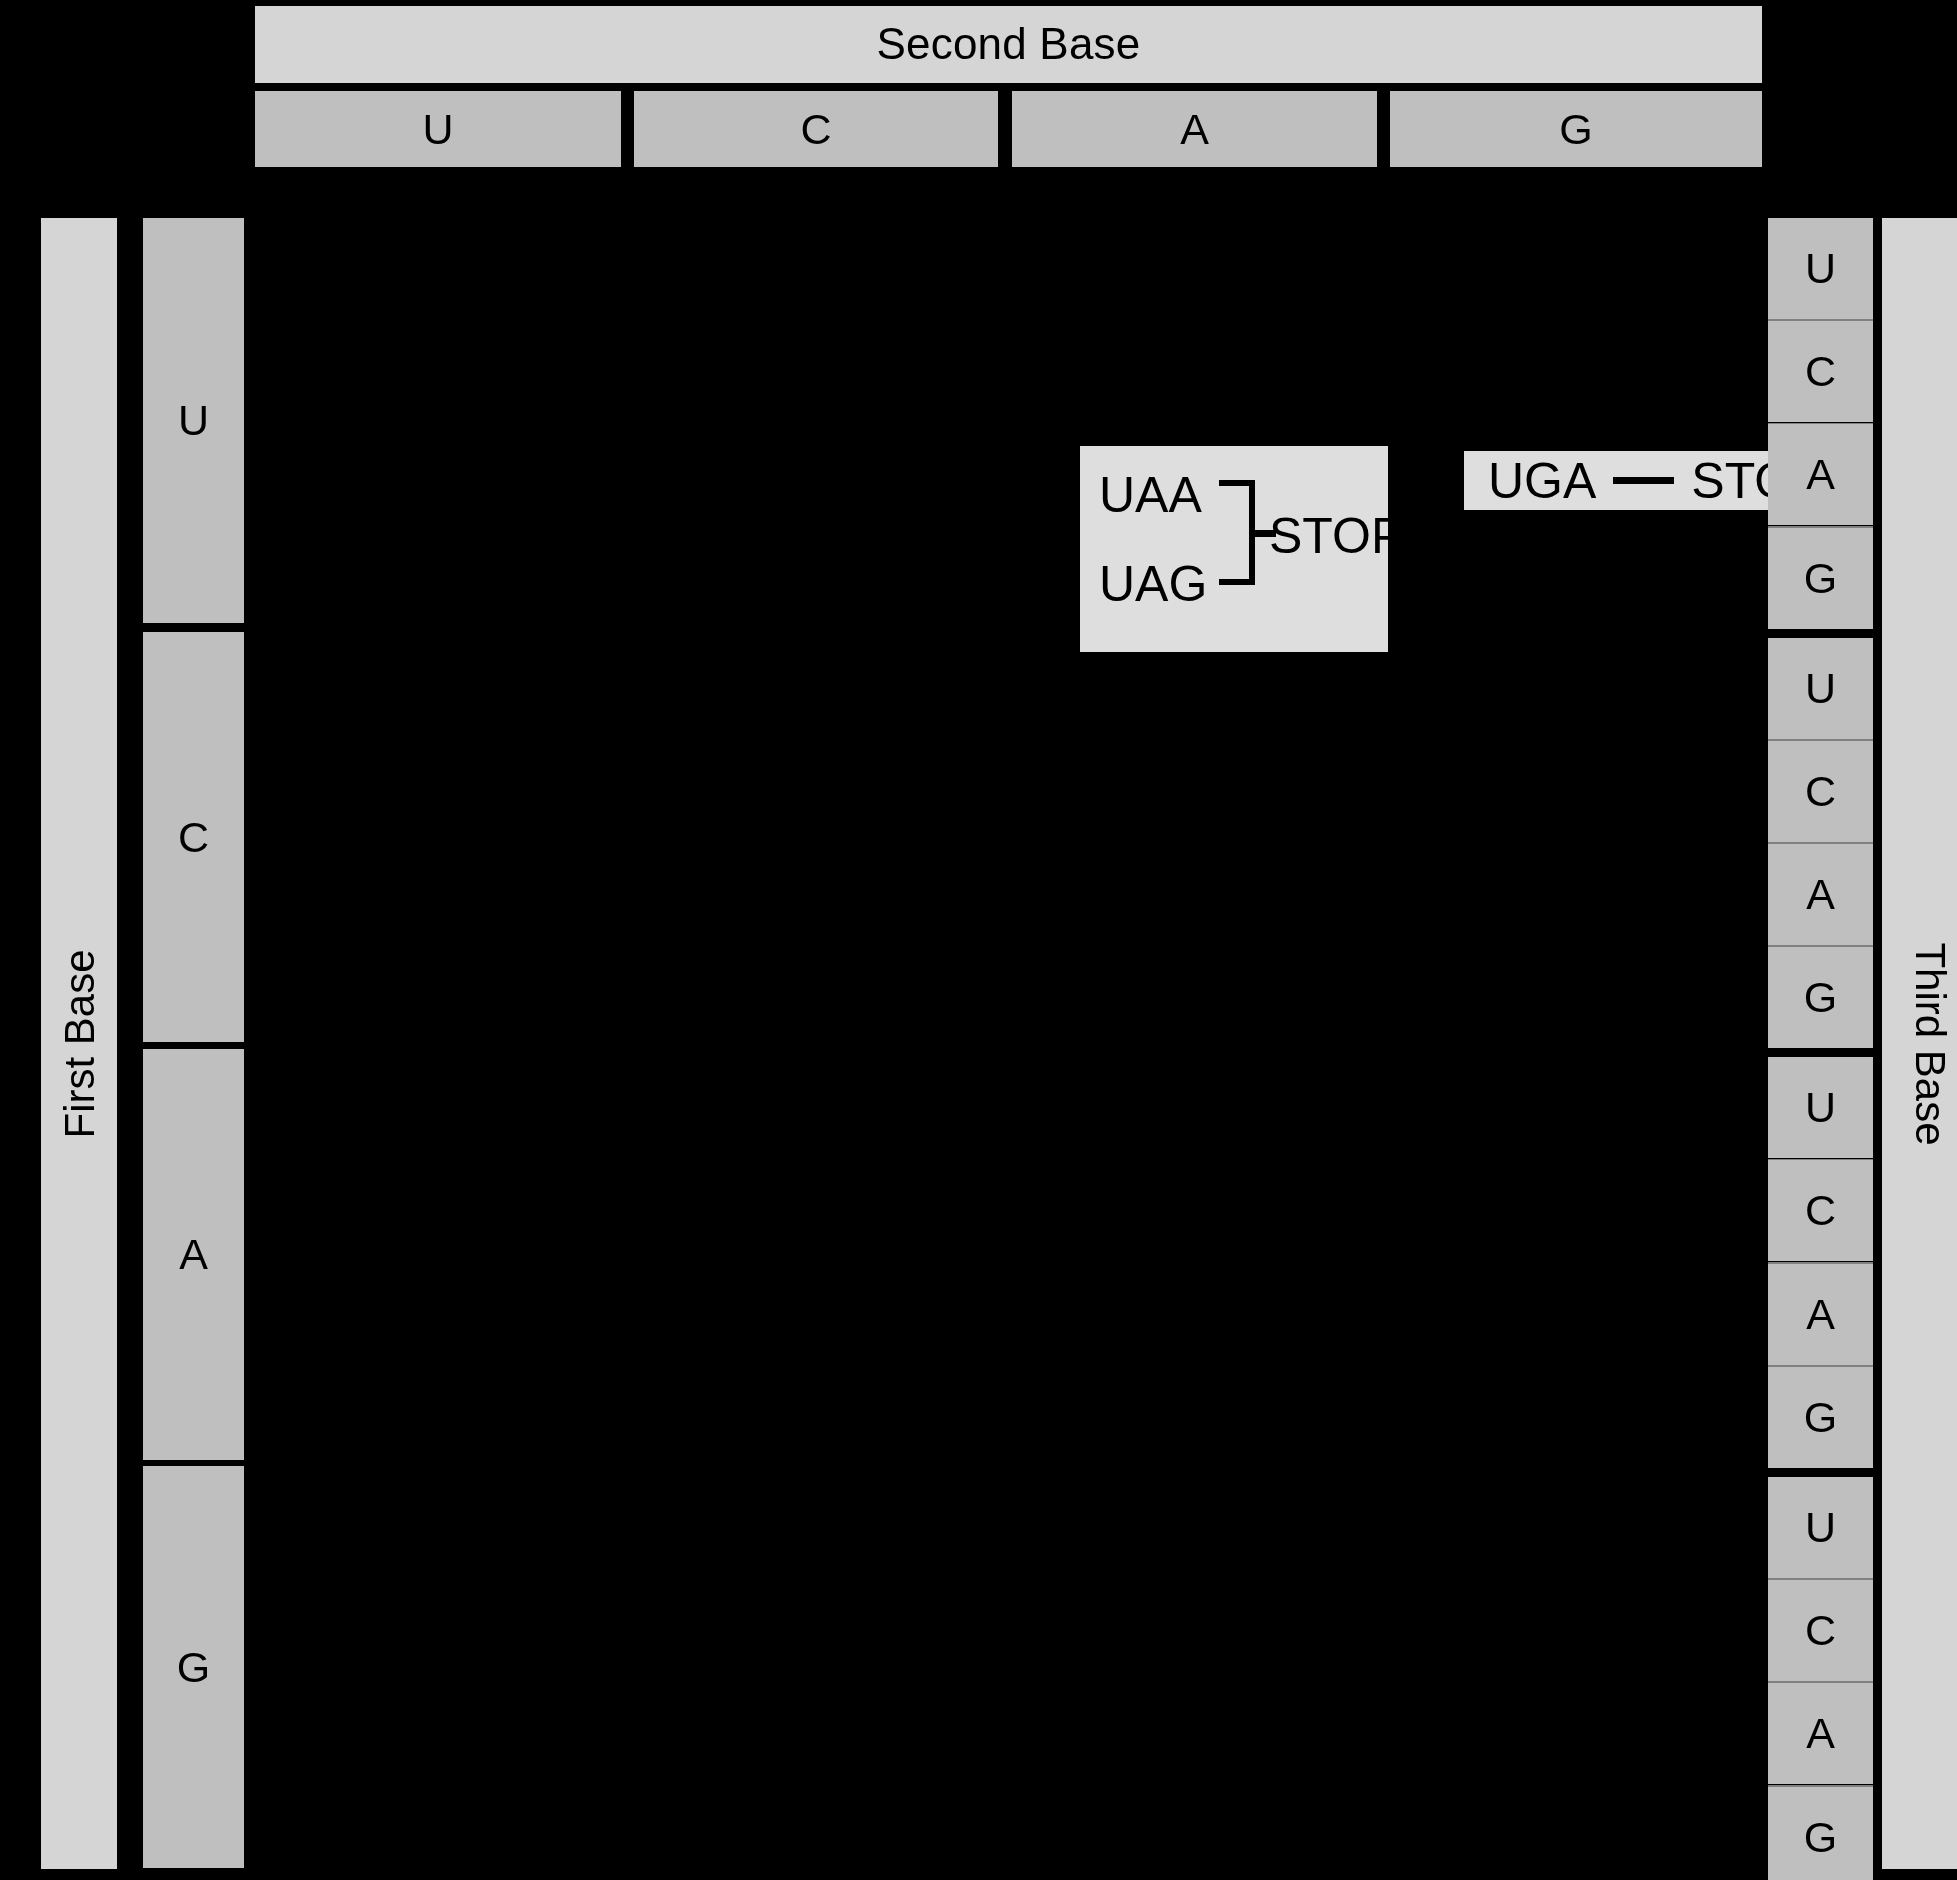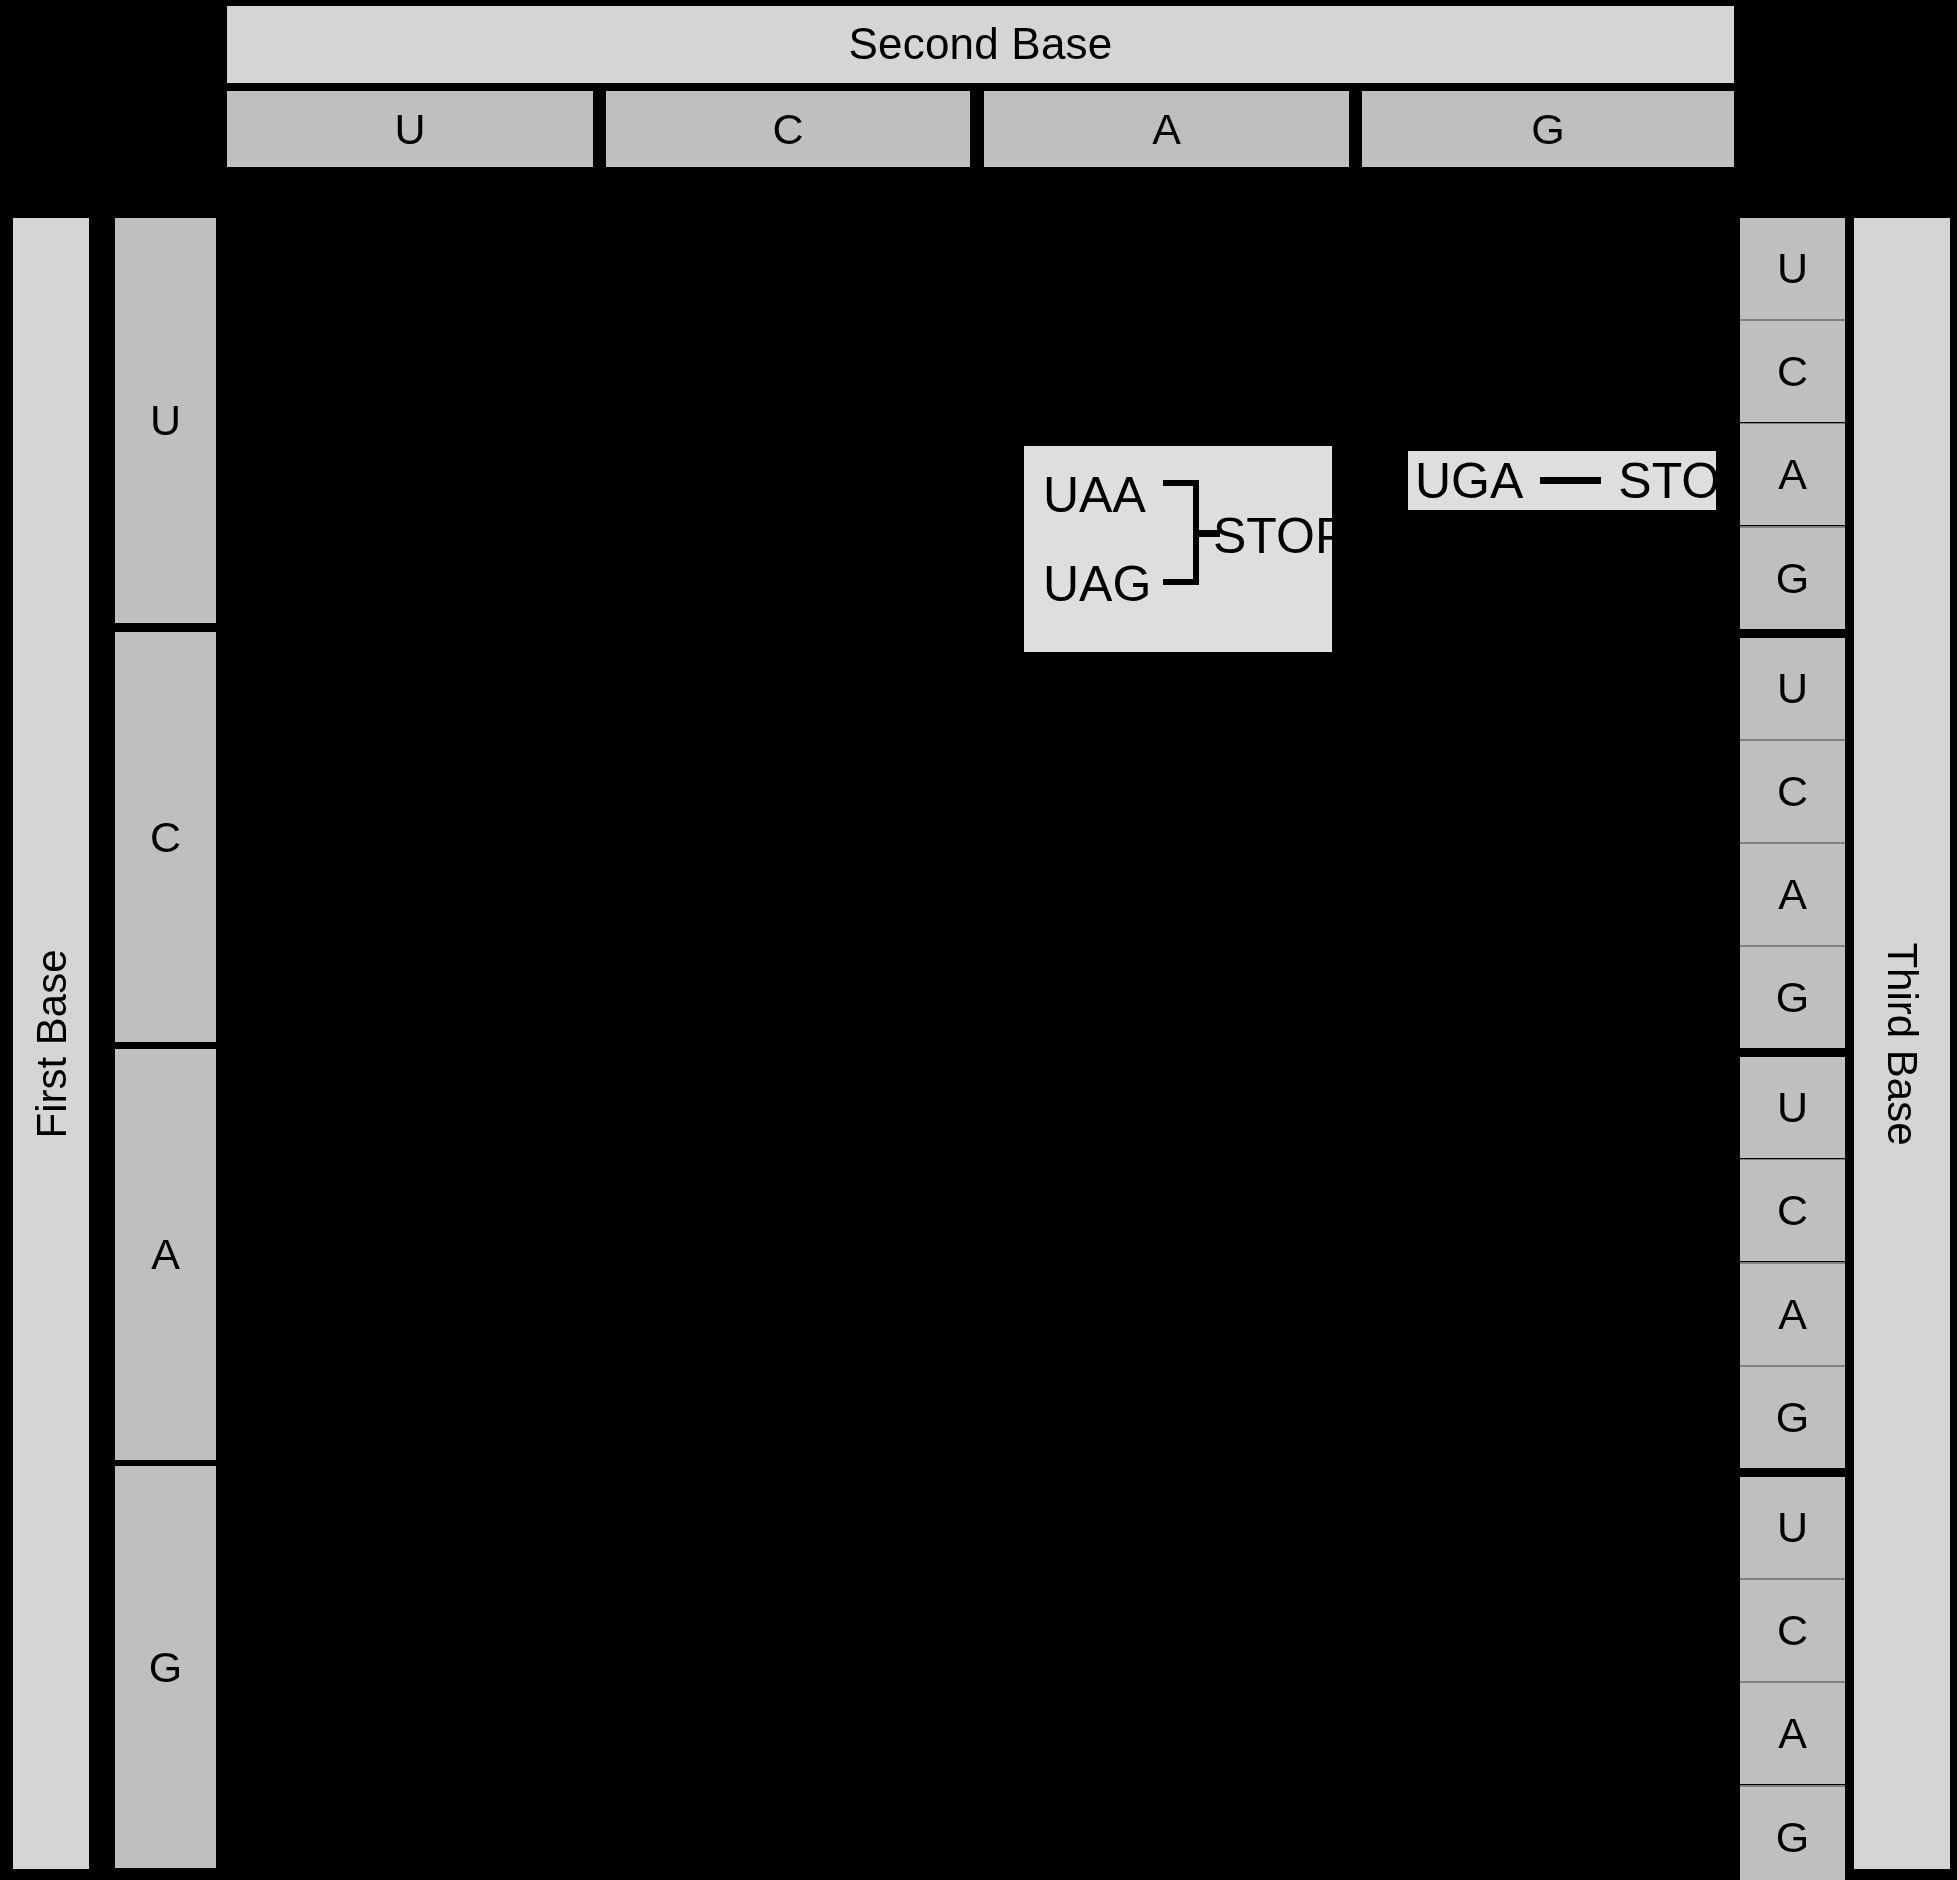--- a/index.html
+++ b/index.html
@@ -16,21 +16,21 @@
   }
 
   #stage {
     position: relative;
     width: 1958px;
     height: 1880px;
     background: #000000;
   }
 
   
-  .abs { position: absolute; box-sizing: border-box; }
+  .abs { position: absolute; box-sizing: border-box; margin-left: 28px; }
 
   .lightband {
     background: #d5d5d5;
   }
   .basecell {
     background: #bfbfbf;
   }
 
   .center {
     display: flex;
@@ -159,21 +159,21 @@
 
   
   #stop-box-uga {
     left: 1407px;
     top: 451px;
     width: 308px;
     height: 59px;
     background: #dedede;
     display: flex;
     align-items: center;
-    padding-left: 7px;
+    padding-left: 24px;
   }
   #stop-box-uga .codon,
   #stop-box-uga .label {
     font-size: 50px;
     line-height: 1;
   }
   #uga-dash {
     width: 61px;
     height: 6.7px;
     background: #000;

